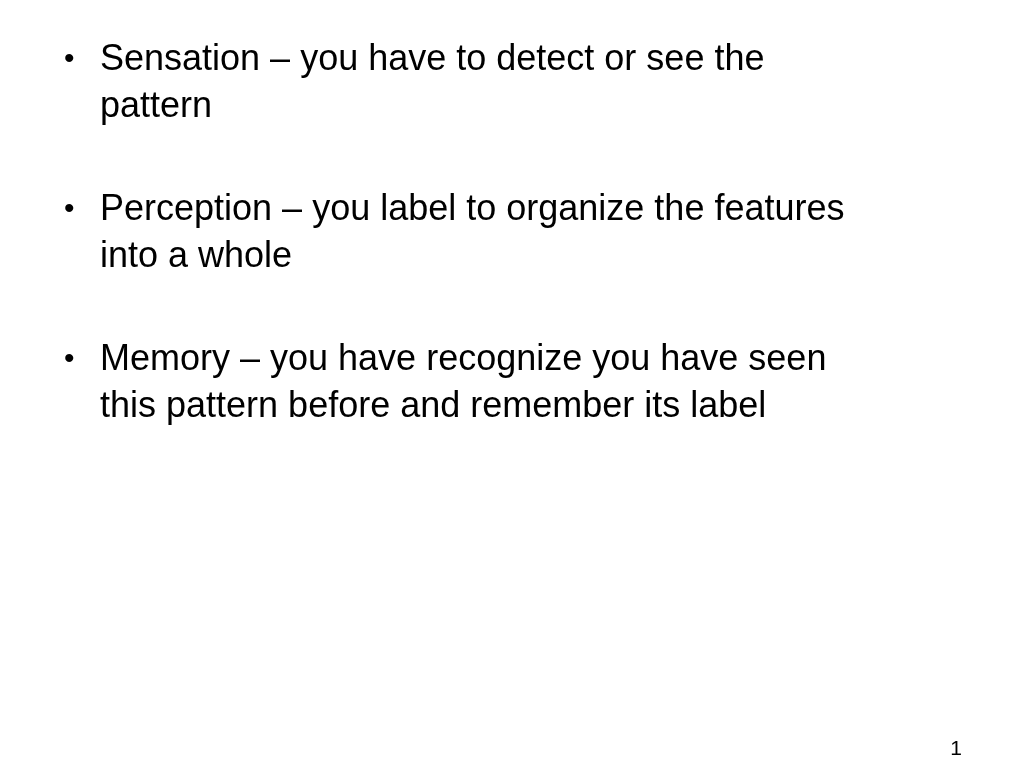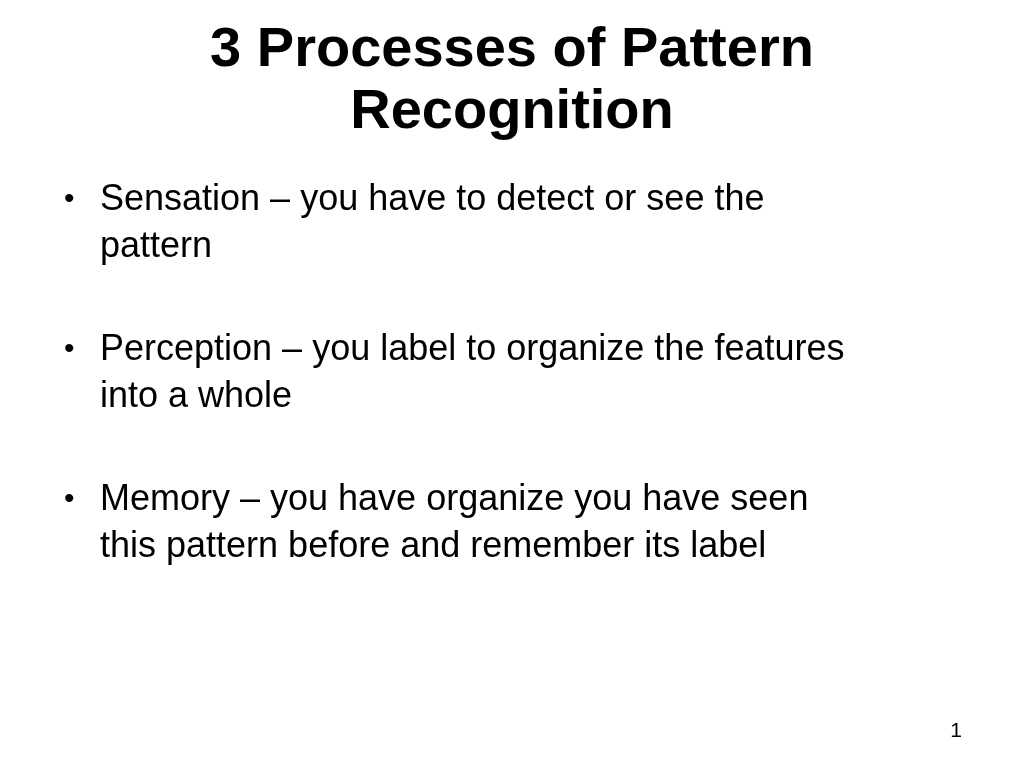--- a/index.html
+++ b/index.html
@@ -61,40 +61,38 @@
     bottom: 44px;
     font-size: 21px;
     line-height: 21px;
   }
 </style>
 </head>
 <body>
 
 <div class="slide">
 
-  <h1 class="slide-title">3 Processes of Pattern
-Recognition</h1>
 
   <ul class="bullet-list">
 
     <li class="bullet-item">
       <span class="bullet-marker">•</span>
       <span class="bullet-text">Sensation – you have to detect or see the
 pattern</span>
     </li>
 
     <li class="bullet-item">
       <span class="bullet-marker">•</span>
       <span class="bullet-text">Perception – you label to organize the features
 into a whole</span>
     </li>
 
     <li class="bullet-item">
       <span class="bullet-marker">•</span>
-      <span class="bullet-text">Memory – you have organize you have seen
+      <span class="bullet-text">Memory – you have recognize you have seen
 this pattern before and remember its label</span>
     </li>
 
   </ul>
 
   <div class="page-number">1</div>
 
 </div>
 
 </body></html>

